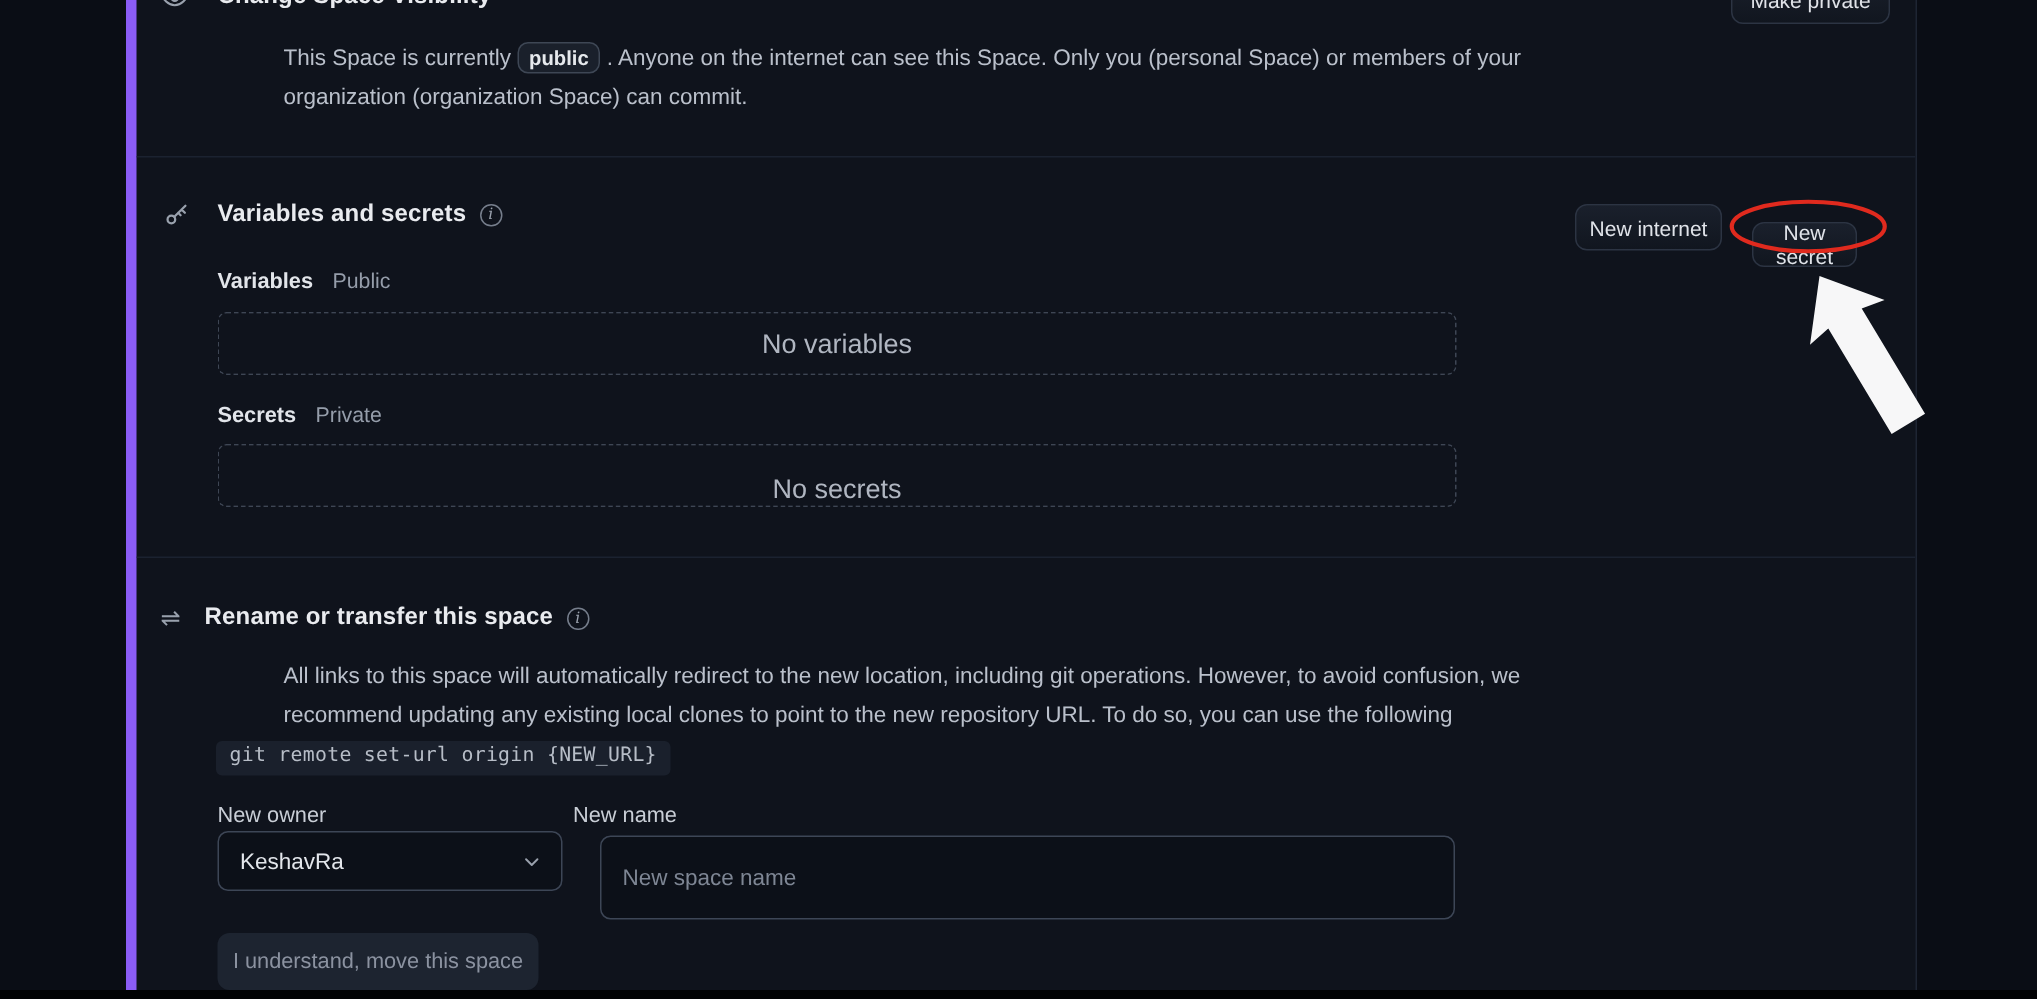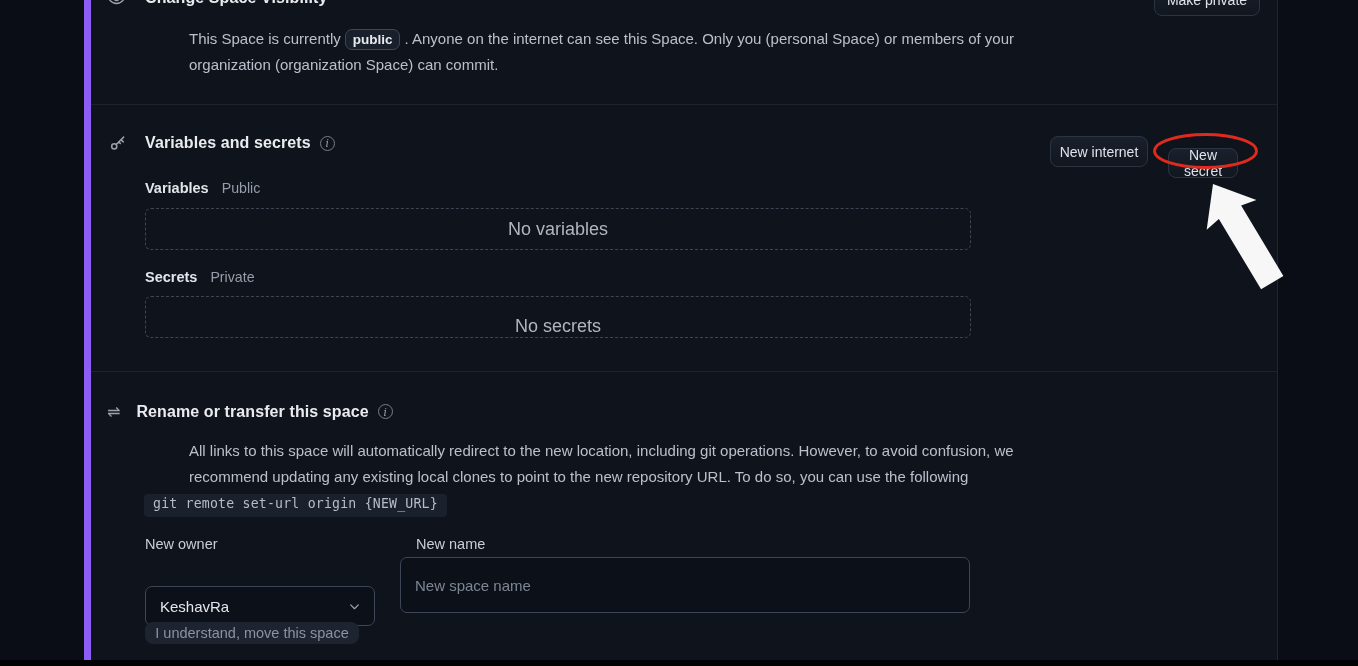--- a/index.html
+++ b/index.html
@@ -63,36 +63,36 @@
   .code-pill {
     position:absolute; left:53px; display:inline-block;
     background:#1a202c; border-radius:4px; padding:2px 9px 6px;
     font-family:"DejaVu Sans Mono","Liberation Mono",monospace;
     font-size:13.2px; color:#b7bdc7; letter-spacing:.2px;
   }
 
   
   .field-label { position:absolute; font-size:14.5px; color:#c9ced6; }
   .owner-select {
-    position:absolute; left:54px; top:586px; width:230px; height:40px;
+    position:absolute; left:54px; top:554px; width:230px; height:40px;
     background:#0c1018; border:1px solid #3d4656; border-radius:7px;
     display:flex; align-items:center; justify-content:space-between;
     padding:0 13px 0 14px; cursor:pointer; color:#e3e6eb; font-size:15px;
   }
   .slash-sep { position:absolute; left:373px; top:556px; width:24px; text-align:center;
     font-size:27px; font-weight:300; color:#d2d6dd; }
   .name-input {
     position:absolute; left:309px; top:557px; width:570px; height:56px;
     background:#0c1018; border:1px solid #3d4656; border-radius:7px;
     padding:0 14px; color:#e3e6eb; font-size:15px; outline:none;
     font-family:"Liberation Sans","DejaVu Sans",sans-serif;
   }
   .name-input::placeholder { color:#7e8694; opacity:1; }
   .move-btn {
-    position:absolute; left:54px; top:622px; width:214px; height:22px;
+    position:absolute; left:54px; top:622px; width:214px; height:38px;
     background:#1d2430; border:none; border-radius:8px;
     color:#8b92a0; font-size:14.5px; cursor:pointer;
     font-family:"Liberation Sans","DejaVu Sans",sans-serif;
   }
 
   .overlay { position:absolute; left:0; top:0; z-index:60; pointer-events:none; }
   .bottom-strip { position:absolute; left:0; top:660px; width:1358px; height:6px; background:#010204; z-index:70; }
 </style>
 </head>
 <body>
@@ -152,21 +152,21 @@
     <span class="sec-icon" style="font-size:16px;">⇌</span>
     <h3 class="sec-title" style="margin-left:16px;">Rename or transfer this space</h3>
     <span class="info-badge">i</span>
   </div>
 
   <p class="desc" style="top:438px;">All links to this space will automatically redirect to the new location, including git operations. However, to avoid confusion, we recommend updating any existing local clones to point to the new repository URL. To do so, you can use the following command:</p>
 
   <code class="code-pill" style="top:494px;">git remote set-url origin {NEW_URL}</code>
 
   <span class="field-label" style="left:54px; top:536px;">New owner</span>
-  <span class="field-label" style="left:325px; top:536px;">New name</span>
+  <span class="field-label" style="left:291px; top:536px;">New name</span>
 
   <div class="owner-select">
     <span>KeshavRa</span>
     <span style="display:inline-flex;">
       <svg width="13" height="13" viewBox="0 0 24 24" fill="none" stroke="#9aa1ad" stroke-width="2.4" stroke-linecap="round" stroke-linejoin="round">
         <polyline points="5 9 12 16 19 9"></polyline>
       </svg>
     </span>
   </div>
   <span class="slash-sep">/</span>

